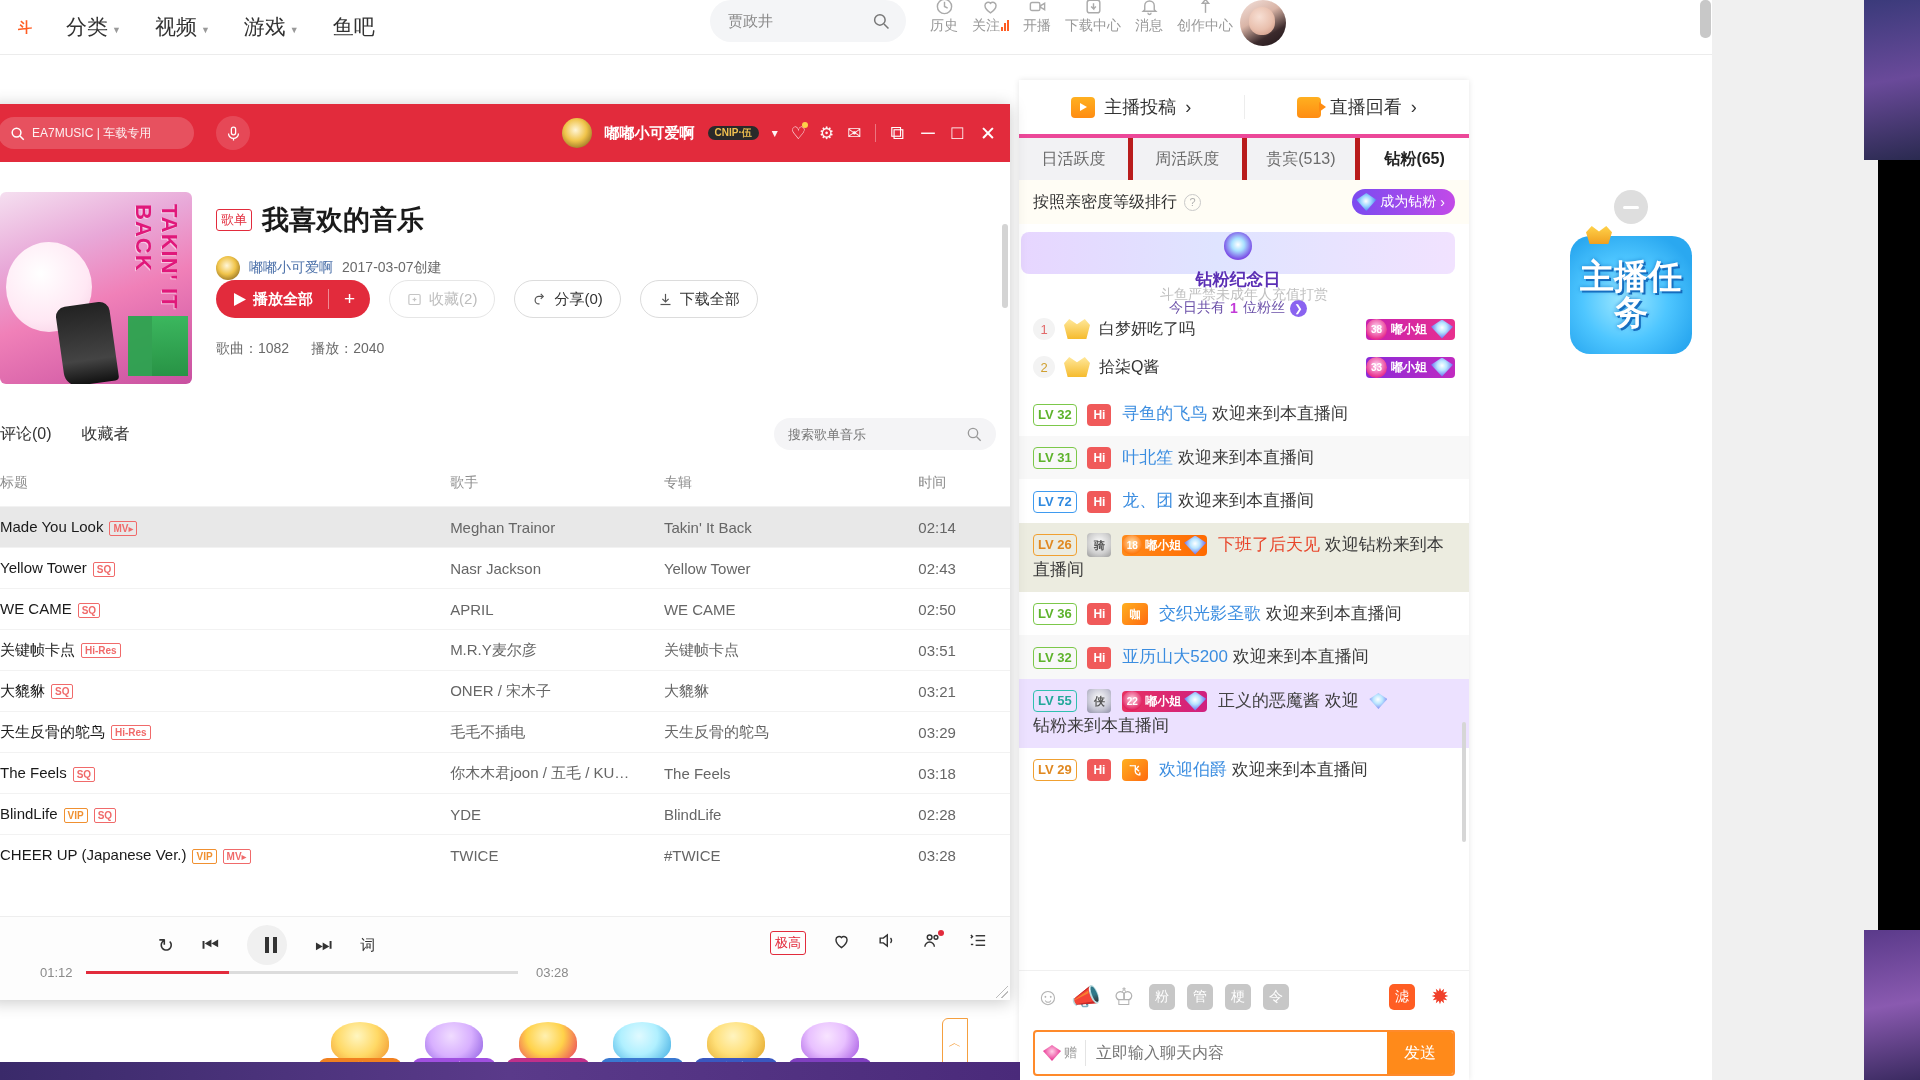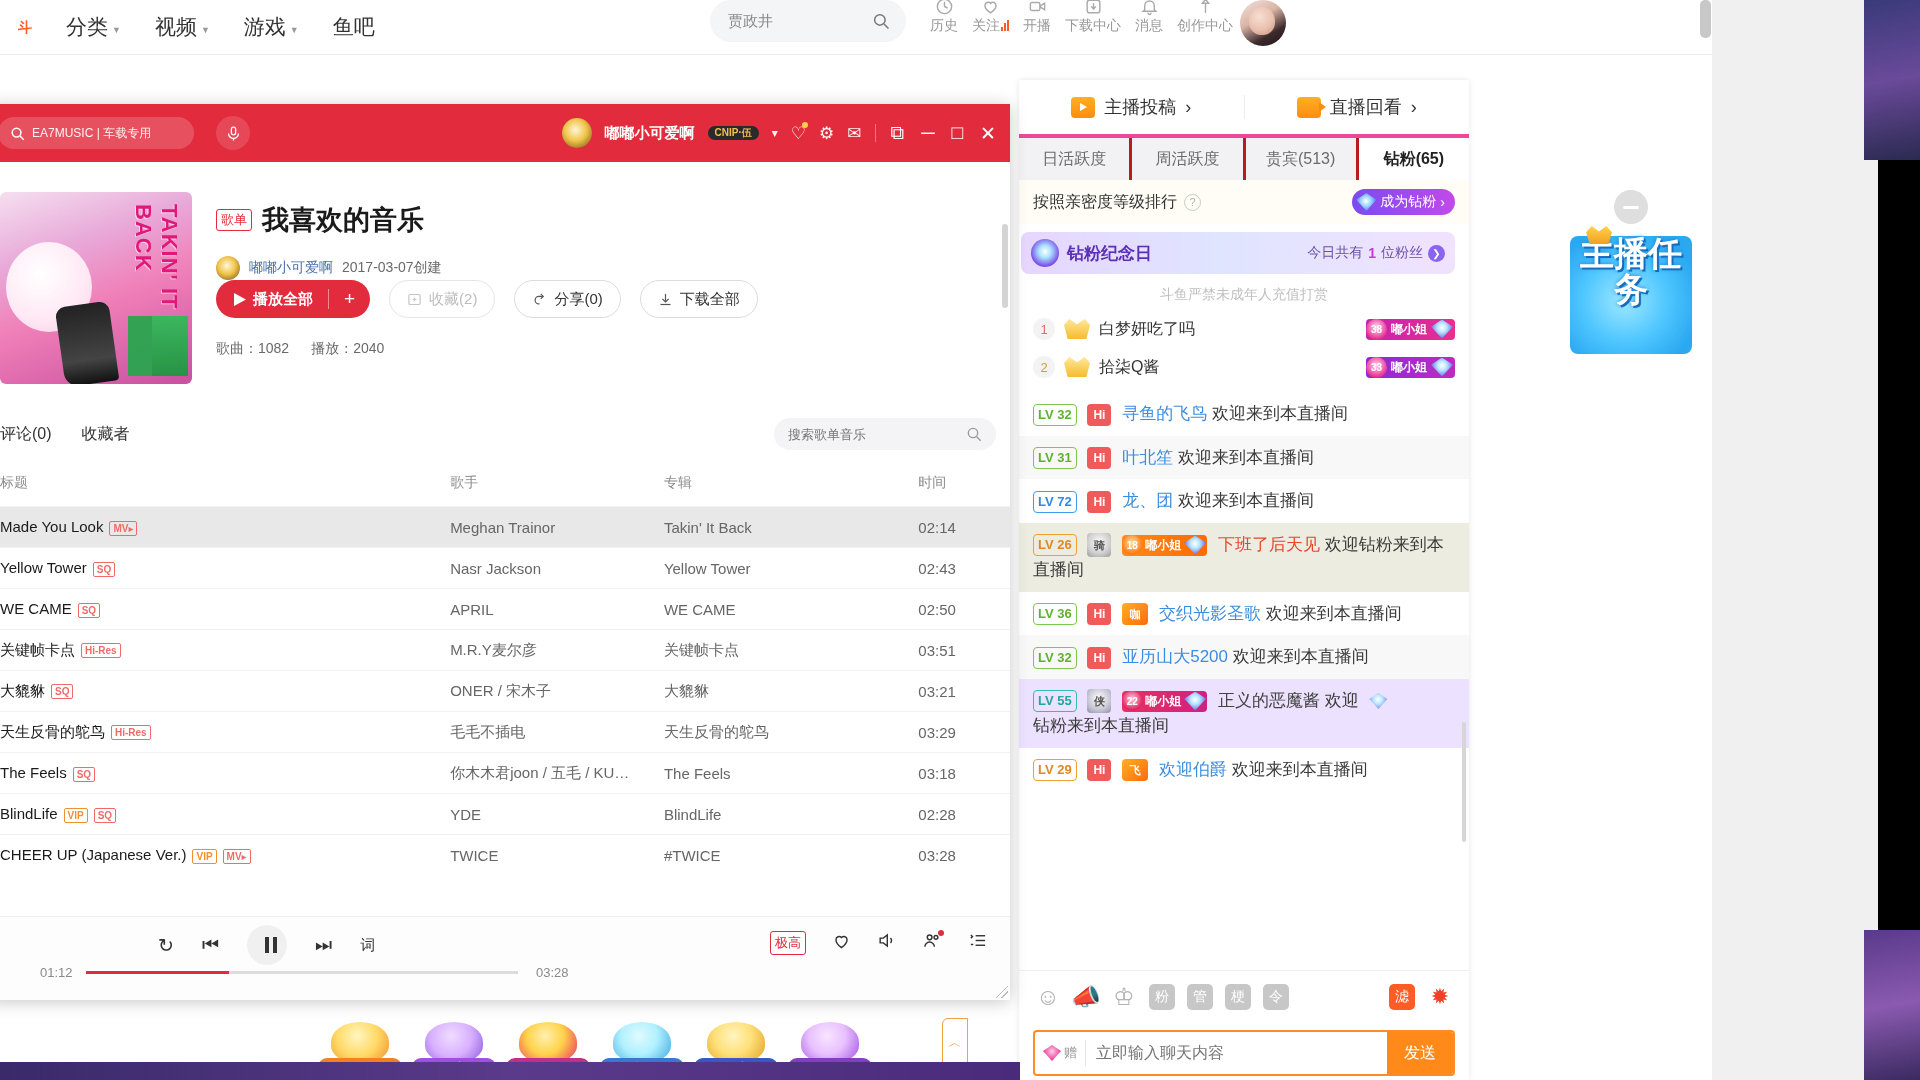--- a/index.html
+++ b/index.html
@@ -86,21 +86,21 @@
     border-top:4.5px solid transparent; border-bottom:4.5px solid transparent;
   }
   .lp-ic-sq.cam::after {
     content:''; position:absolute; right:-5px; top:5px; border-left:7px solid #ff8c12;
     border-top:5px solid transparent; border-bottom:5px solid transparent;
   }
   .lp-tabs { display: flex; height: 42px; background:#f7f7f8; }
   .lp-tab {
     flex: 1; display: flex; align-items: center; justify-content: center;
     font-size: 16px; color: #6b6b6b; cursor: pointer; background: #f2f2f4;
-    border-right: 3px solid #b91c1c;
+    border-right: 5px solid #b91c1c;
   }
   .lp-tab.active { background: #fff; color: #222; font-weight: bold; border-right: none; }
   .lp-subbar {
     height: 44px; display: flex; align-items: center; justify-content: space-between;
     padding: 0 14px 0 14px; background: #fffdf5;
   }
   .lp-subbar-l { display: flex; align-items: center; gap: 7px; font-size: 16px; color: #333; }
   .qmark {
     width: 17px; height: 17px; border-radius: 50%; border: 1px solid #c9c9c9;
     color: #b0b0b0; font-size: 11px; display: flex; align-items: center; justify-content: center;
@@ -111,21 +111,21 @@
     color: #fff; font-size: 14px; font-weight: normal; cursor: pointer;
   }
   .dia-ic {
     width: 20px; height: 18px; flex: none;
     background: radial-gradient(circle at 50% 45%, #fff 0%, #9fd8ff 35%, #4a7ff0 75%);
     clip-path: polygon(50% 0,100% 38%,50% 100%,0 38%);
   }
   .lp-banner {
     margin: 8px 14px 0 2px; height: 42px; border-radius: 8px;
     background: linear-gradient(90deg,#e7d6ff,#dfe4ff 45%,#f1e2ff);
-    display: flex; align-items: center; padding: 0 10px; gap: 8px;
+    display: flex; align-items: center; padding: 0 10px; gap: 8px; flex-direction: column;
   }
   .banner-medal {
     width: 28px; height: 28px; border-radius: 50%; flex: none;
     background: radial-gradient(circle at 50% 45%, #fff 0%, #a9e1ff 30%, #7a4ce6 70%, #ff8fd0 100%);
   }
   .banner-title { font-size: 17px; font-weight: bold; color: #5b2fb5; flex: 1; }
   .banner-right { font-size: 14px; color: #6a4fa8; display: flex; align-items: center; gap: 5px; }
   .banner-right b { color: #c23ad8; }
   .arrow-circle {
     width: 17px; height: 17px; border-radius: 50%; background: #8a63f0; color: #fff;
@@ -269,24 +269,24 @@
   }
   .task-minus {
     width: 34px; height: 34px; border-radius: 50%; background: #dedede;
     margin: 0 auto 8px; position: relative;
   }
   .task-minus::after {
     content:''; position:absolute; left:9px; top:16px; width:16px; height:3px;
     background:#fff; border-radius:2px;
   }
   .task-img {
-    width: 122px; height: 118px; margin: 12px auto; border-radius: 8px;
+    width: 122px; height: 118px; margin: 12px auto; border-radius: 20px;
     background: radial-gradient(ellipse at 45% 55%, #9fe8ff 0%, #4ec6ff 45%, #2aa8f0 80%);
     position: relative; color: #fff; font-weight: bold; font-size: 34px; line-height: 1.05;
-    display: flex; align-items: flex-start; justify-content: center;
+    display: flex; align-items: center; justify-content: center;
     text-shadow: 0 0 4px #1a80d0, 2px 2px 0 #1566b8;
   }
   .task-crown {
     position: absolute; left: 16px; top: -10px; width: 26px; height: 18px;
     background: linear-gradient(180deg,#ffd24a,#f0a020);
     clip-path: polygon(0 35%,22% 0,50% 30%,78% 0,100% 35%,86% 100%,14% 100%);
   }
 
   
   .strip-grey { position: absolute; left: 1712px; top: 0; width: 166px; height: 1080px; background: #f0f0f0; }

